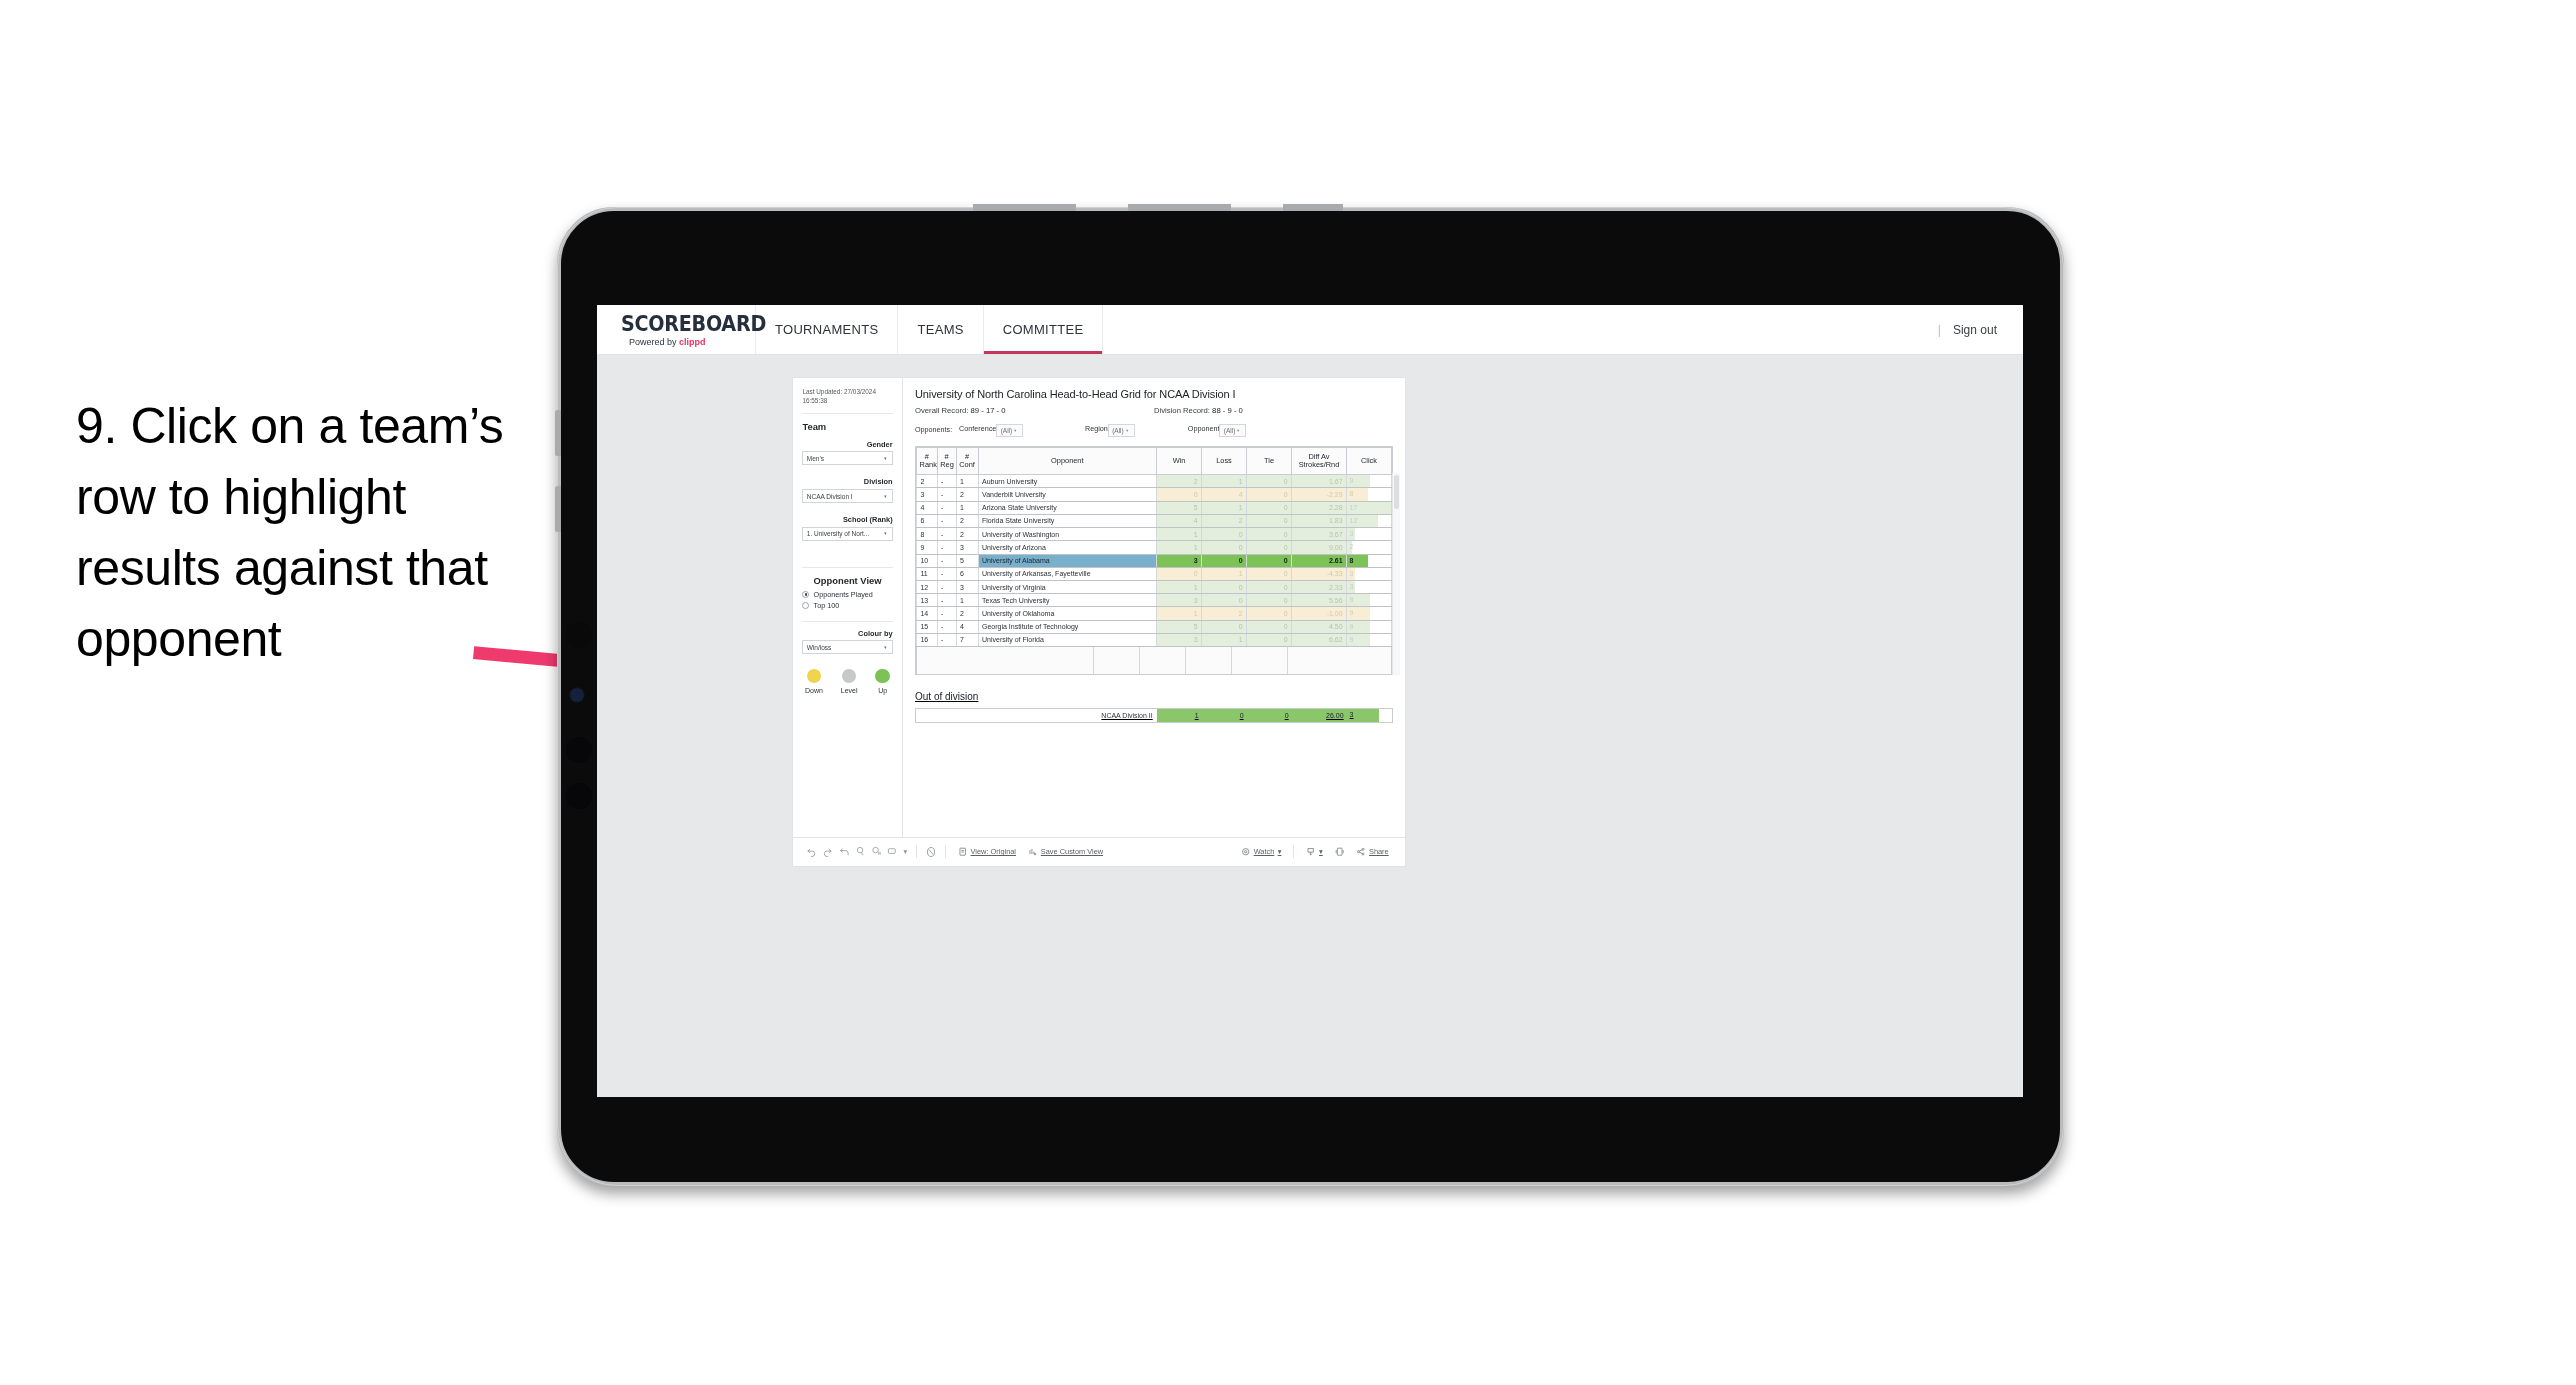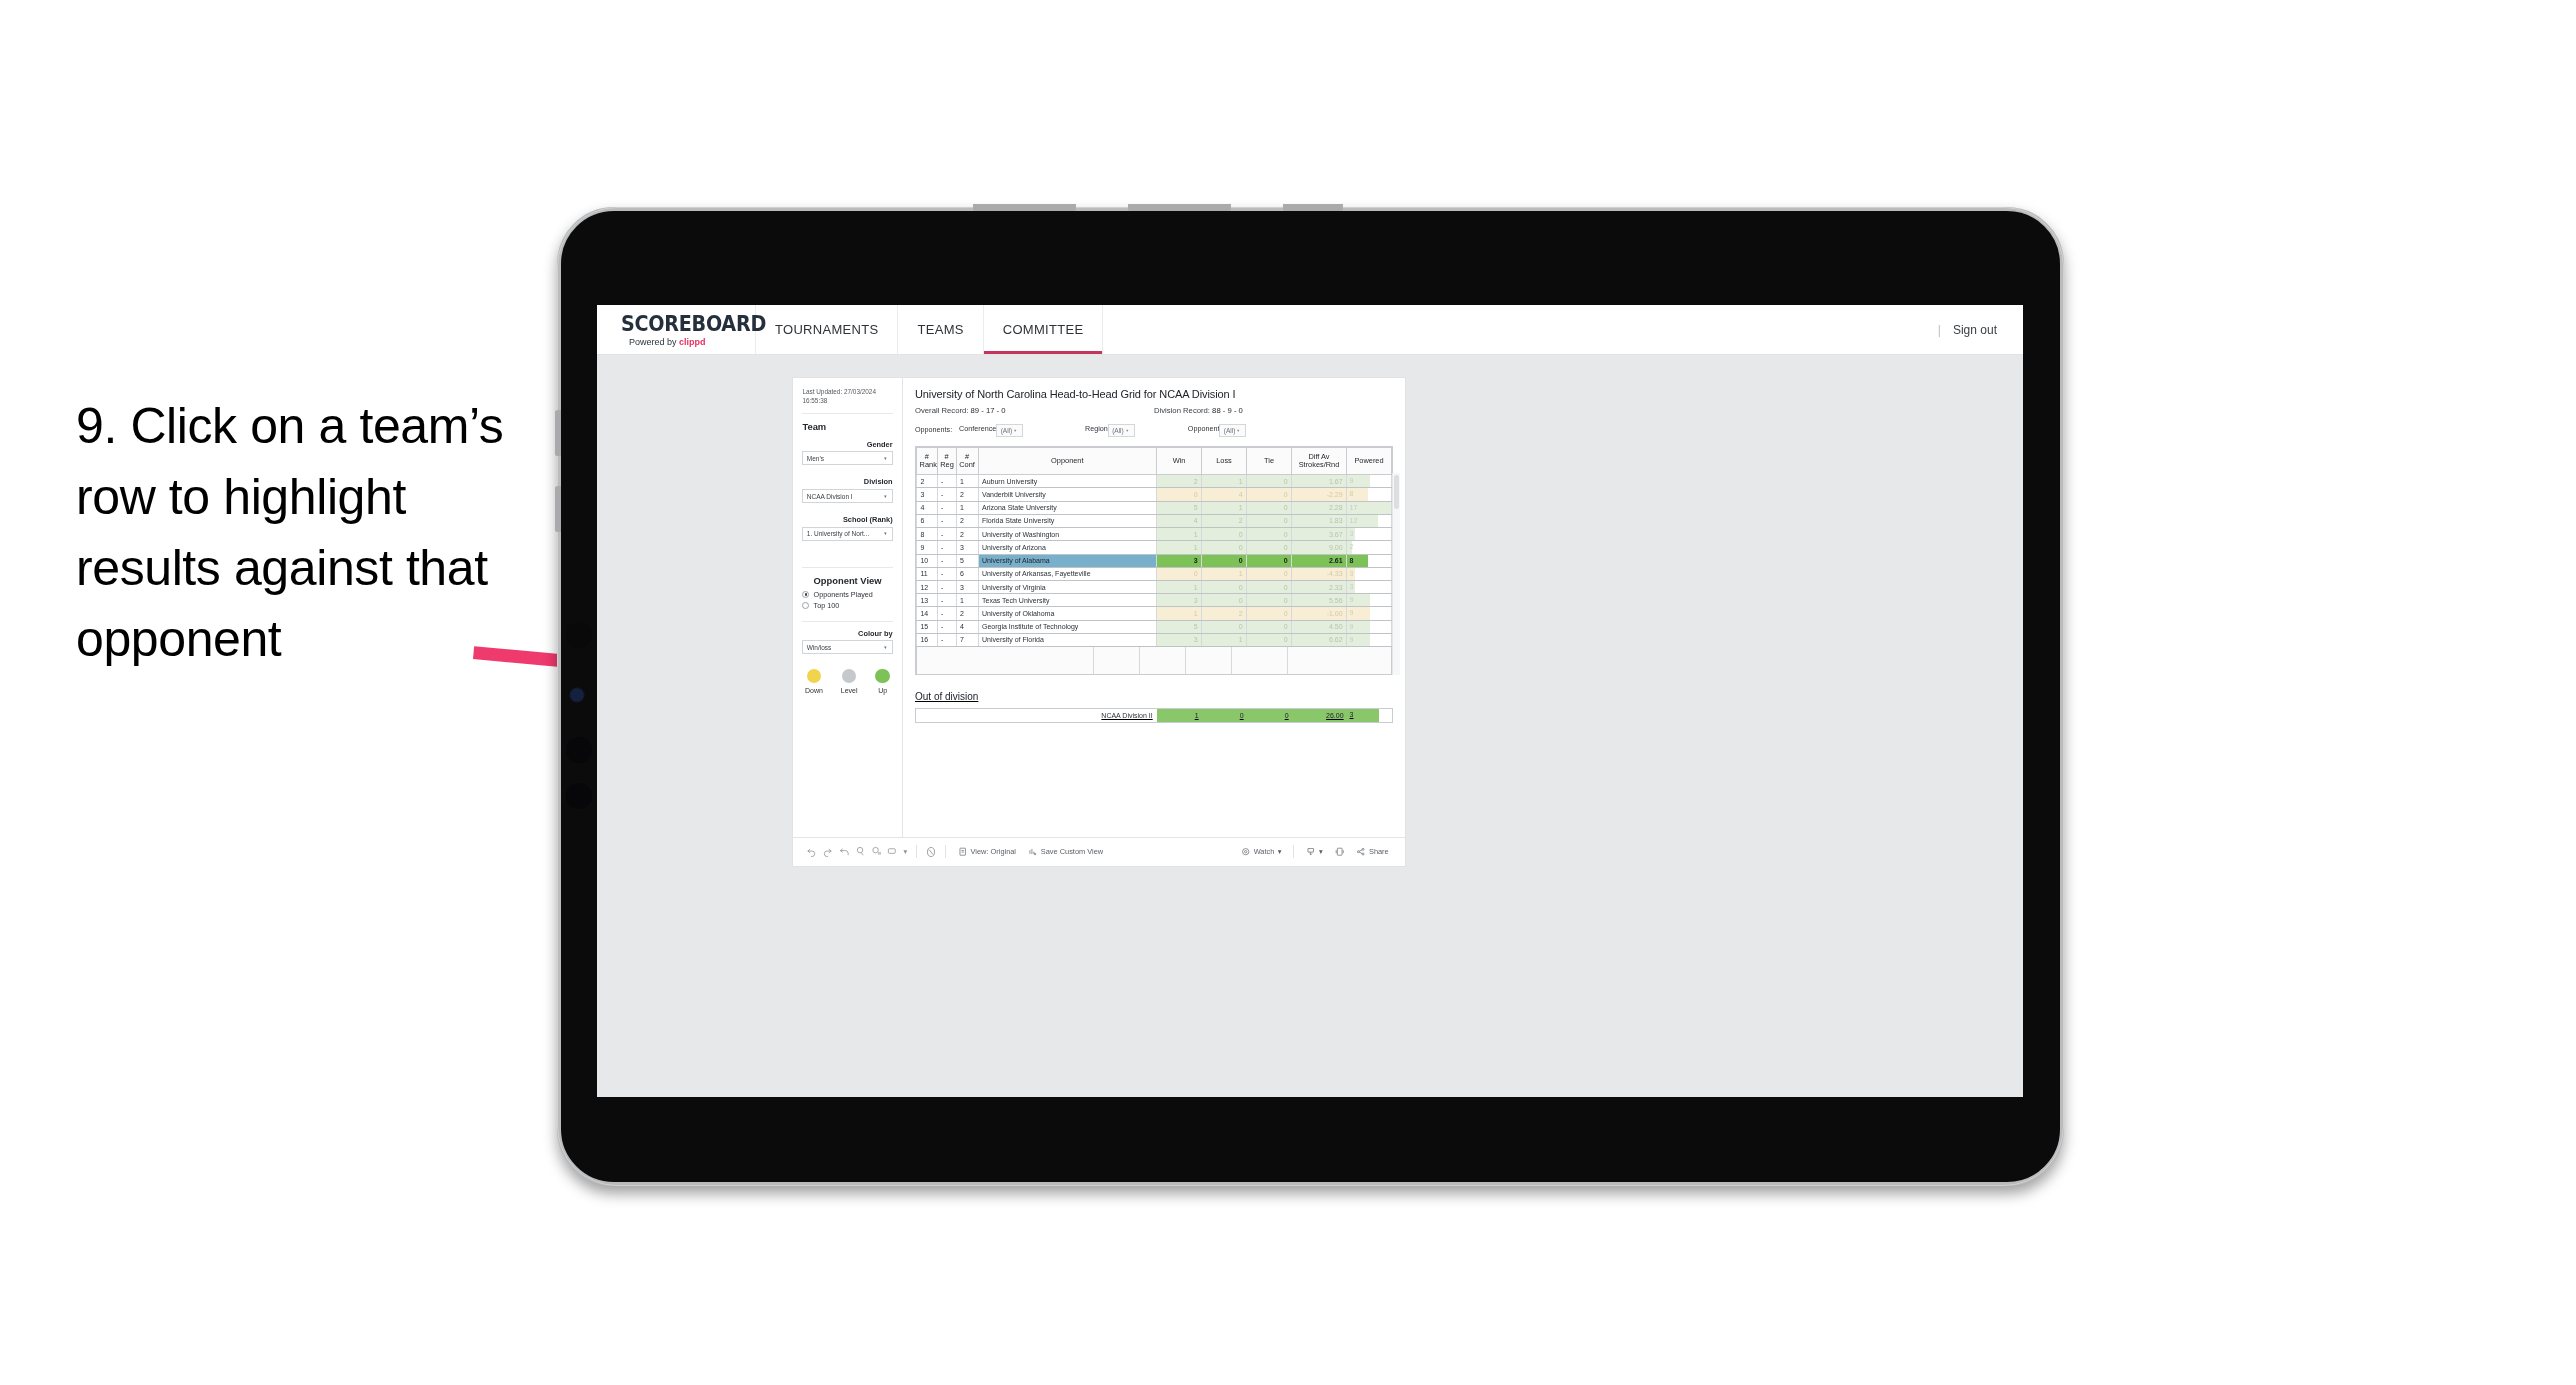--- a/index.html
+++ b/index.html
@@ -146,21 +146,21 @@
   #oodtable .v{background:#8ac76a;text-align:right;color:#1b1e22;}
   #oodtable .c-rounds .bar{background:#8ac76a;}
   #oodtable .c-rounds .val{color:#1b1e22;}
 
   
   #toolbar{position:absolute;left:196px;top:483px;width:612px;height:27.5px;background:#fff;
     box-shadow:0 0 0 0.9px #e0e2e4;display:flex;align-items:center;padding:0 10.3px;box-sizing:border-box;
     font-size:7.4px;color:#5b6066;gap:0;}
   .tb-ico{width:16.3px;height:16.3px;display:flex;align-items:center;justify-content:center;color:#8e9399;cursor:pointer;}
   .tb-sep{width:0.9px;height:13px;background:#e1e3e5;margin:0 6px;}
-  .tb-item{display:flex;align-items:center;gap:3.4px;padding:0 6px;cursor:pointer;color:#5b6066;}
+  .tb-item{display:flex;align-items:center;gap:3.4px;padding:0 6px;cursor:pointer;color:#5b6066;text-decoration:underline;}
   .tb-flex{flex:1;}
   svg{display:block;}
 </style>
 </head>
 <body>
 
 <div id="annotation">9. Click on a team’s row to highlight results against that opponent</div>
 
 <svg id="arrow-layer" viewBox="0 0 2999 1613">
   <defs>
@@ -320,21 +320,21 @@
               <thead>
                 <tr>
                   <th>#<br>Rank</th>
                   <th>#<br>Reg</th>
                   <th>#<br>Conf</th>
                   <th>Opponent</th>
                   <th>Win</th>
                   <th>Loss</th>
                   <th>Tie</th>
                   <th>Diff Av<br>Strokes/Rnd</th>
-                  <th>Powered</th>
+                  <th>Click</th>
                 </tr>
               </thead>
               <tbody id="grid-body">
                   <tr class="row-win">
                     <td class="c-rank">2</td>
                     <td class="c-reg">-</td>
                     <td class="c-conf">1</td>
                     <td class="c-opp">Auburn University</td>
                     <td class="c-num v">2</td>
                     <td class="c-num v">1</td>

